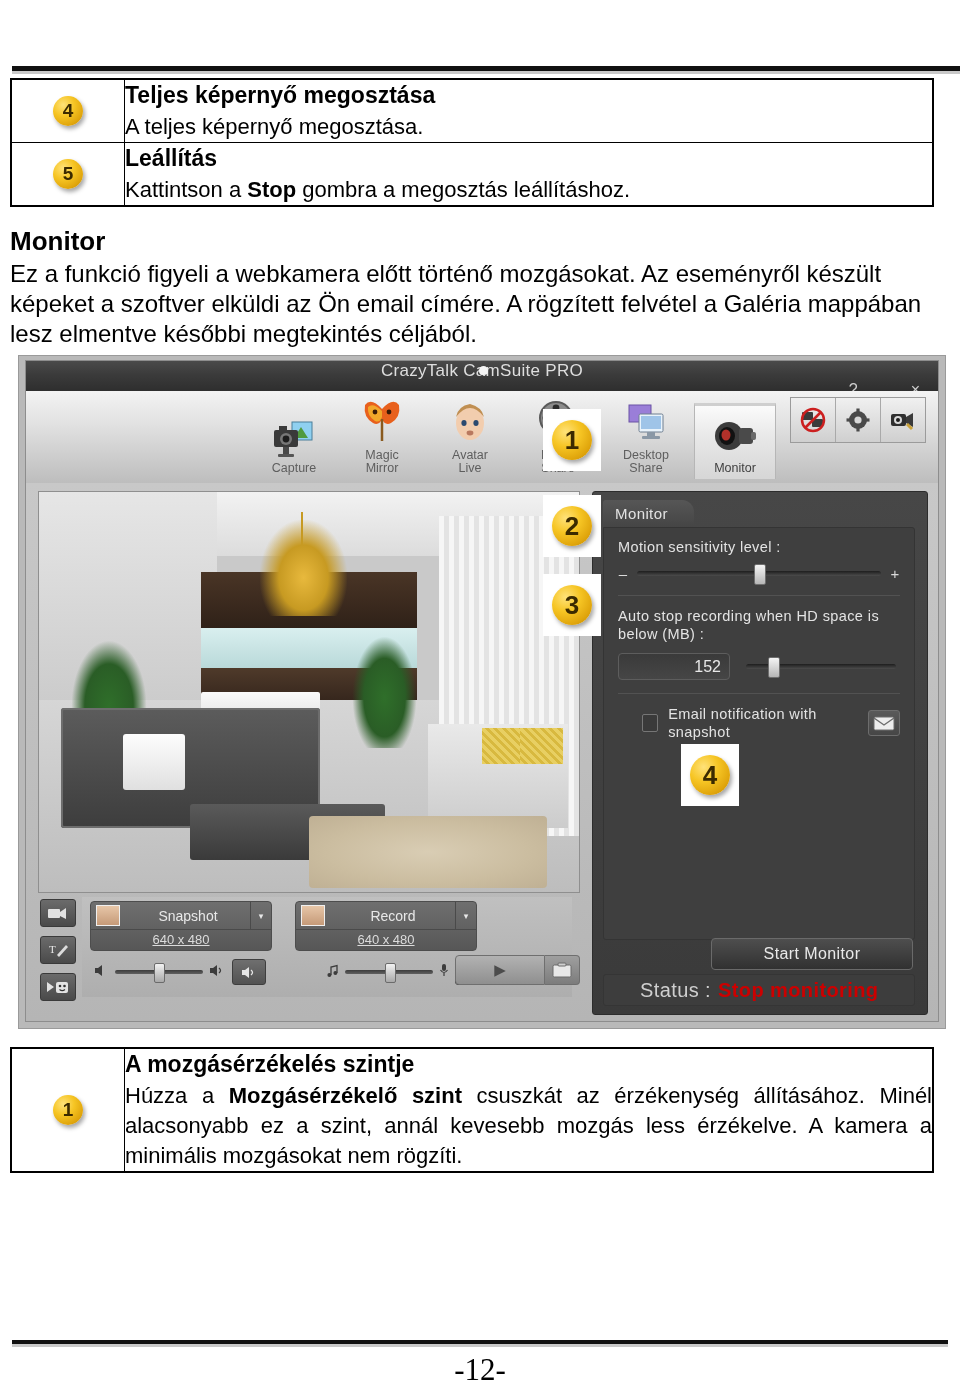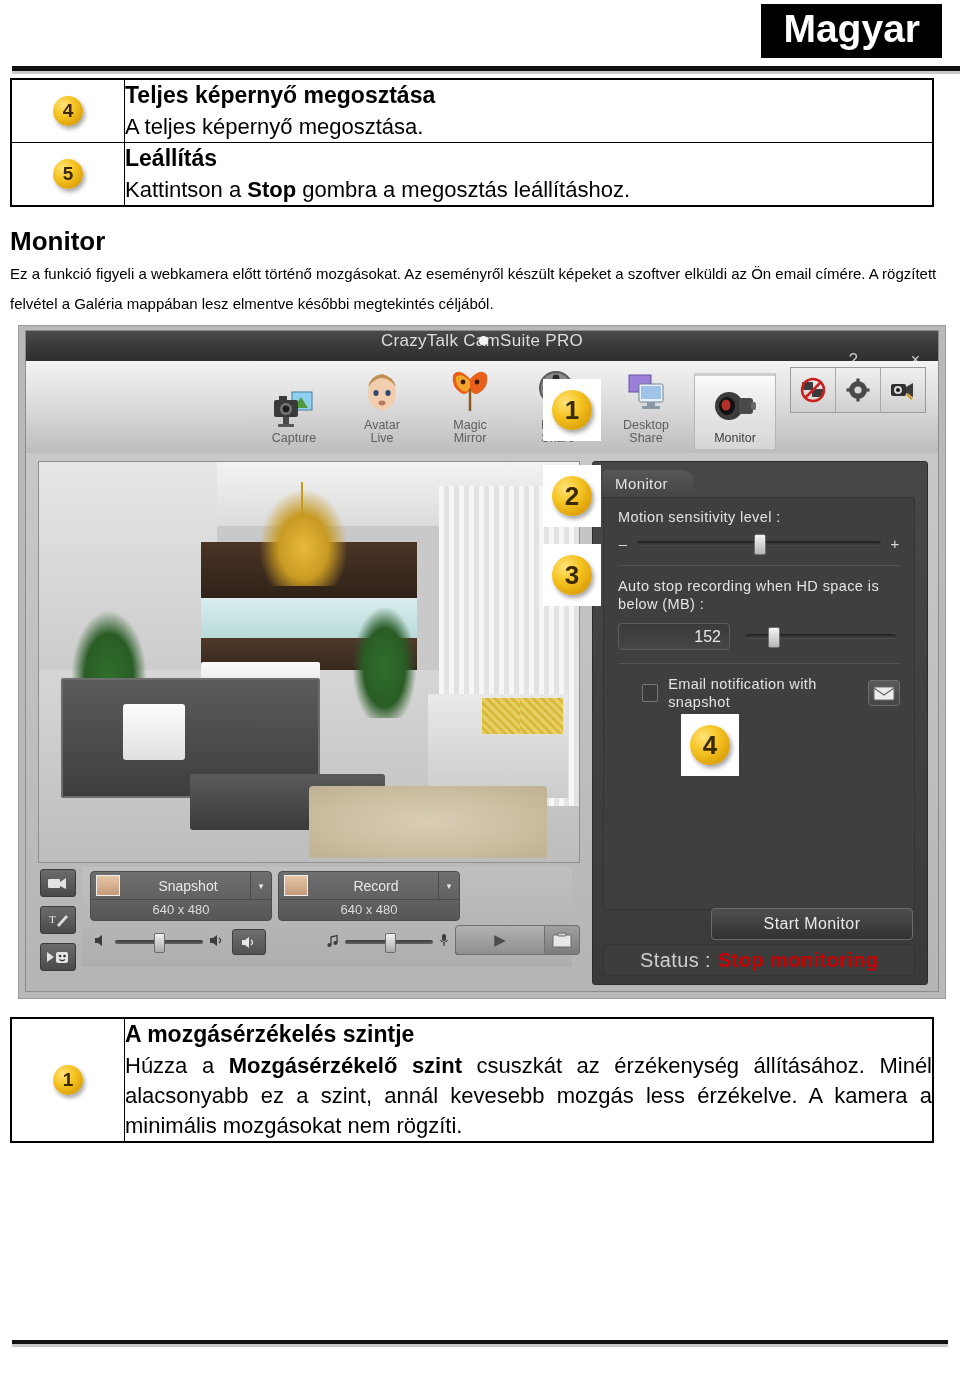--- a/index.html
+++ b/index.html
@@ -103,21 +103,21 @@
     margin: 18px 0 0 10px;
     width: 930px;
   }
   .section h2 {
     font-size: 26px;
     line-height: 32px;
     font-weight: bold;
     margin: 0 0 2px 0;
   }
   .section p {
-    font-size: 15px;
+    font-size: 24px;
     line-height: 30px;
     margin: 0;
     text-align: left;
   }
 
   
   .app-shot {
     position: relative;
     margin: 6px 0 0 18px;
     width: 926px;
@@ -300,21 +300,21 @@
 
   
   .bottom-bar {
     position: absolute;
     left: 56px; top: 414px;
     width: 490px; height: 100px;
     background: linear-gradient(180deg,#c0c0c0,#aeaeae);
   }
   .capture-group {
     position: absolute; left: 8px; top: 4px;
-    display: flex; gap: 6px;
+    display: flex; gap: 23px;
   }
   .cap-box {
     width: 180px;
     border: 1px solid #4d4d4d;
     border-radius: 4px;
     background: linear-gradient(180deg,#6f6f6f,#575757);
     color: #e8e8e8;
     overflow: hidden;
   }
   .cap-top {
@@ -325,21 +325,21 @@
     width: 22px; height: 19px; margin: 0 6px 0 5px;
     background: linear-gradient(180deg,#e7c6a8,#c59a78);
     border: 1px solid #efefef;
   }
   .cap-label { font-size: 14px; flex: 1; text-align: center; }
   .cap-arrow {
     width: 20px; text-align: center; font-size: 9px;
     border-left: 1px solid #4a4a4a; height: 100%;
     display: flex; align-items: center; justify-content: center;
   }
-  .cap-res { text-align:center; font-size: 13px; padding: 2px 0 3px; color:#dcdcdc; }
+  .cap-res { text-align:center; font-size: 13px; padding: 2px 0 3px; color:#dcdcdc;text-decoration:underline; }
 
   .slider-row {
     position: absolute; top: 62px;
     display: flex; align-items: center; gap: 6px;
   }
   .mini-track {
     width: 88px; height: 4px;
     background: linear-gradient(180deg,#3c3c3c,#616161);
     border-radius: 2px; position: relative;
   }
@@ -493,21 +493,20 @@
     left: 0; right: 0; top: 26px;
     text-align: center;
     font-family: "Liberation Serif", serif;
     font-size: 31px;
   }
 </style>
 </head>
 <body>
 
 <div class="page-header">
-  <div class="lang-banner">Magyar</div>
   <div class="header-rule"></div>
 </div>
 
 <table class="info-table">
   <tbody>
       <tr>
     <td class="badge-cell">
       <span class="badge">4</span>
     </td>
     <td class="text-cell">
@@ -559,44 +558,44 @@
               <circle cx="16" cy="21" r="3.4" fill="#1d1d1d"></circle>
               <rect x="13" y="29" width="6" height="8" fill="#4a4a4a"></rect>
               <rect x="8" y="36" width="16" height="3" rx="1" fill="#555"></rect>
             </svg>
           </div>
           <div>Capture</div>
         </div>
 
         <div class="tool">
           <div class="glyph">
+            <svg width="46" height="48" viewBox="0 0 46 48">
+              <path d="M23 12 Q12 0 6 8 Q4 20 14 26 Q20 29 23 22 Q26 29 32 26 Q42 20 40 8 Q34 0 23 12Z" fill="#e8601c"></path>
+              <path d="M23 14 Q14 5 9 10 Q8 19 16 24 Q21 26 23 20Z" fill="#f2a72a"></path>
+              <path d="M23 22 L23 44" stroke="#8a5a1f" stroke-width="2.5" fill="none"></path>
+              <circle cx="16" cy="15" r="2.4" fill="#3a1a06"></circle>
+              <circle cx="30" cy="15" r="2.4" fill="#3a1a06"></circle>
+            </svg>
+          </div>
+          <div>Magic</div>
+          <div>Mirror</div>
+        </div>
+
+        <div class="tool">
+          <div class="glyph">
             <svg width="44" height="48" viewBox="0 0 44 48">
               <ellipse cx="22" cy="26" rx="14" ry="17" fill="#f2cdae"></ellipse>
               <path d="M8 20 Q22 2 36 20 Q34 10 22 7 Q10 9 8 20Z" fill="#c08f52"></path>
               <ellipse cx="16" cy="26" rx="2.6" ry="3" fill="#2b4a6f"></ellipse>
               <ellipse cx="28" cy="26" rx="2.6" ry="3" fill="#2b4a6f"></ellipse>
               <ellipse cx="22" cy="36" rx="3.4" ry="2.4" fill="#b9795f"></ellipse>
             </svg>
           </div>
           <div>Avatar</div>
           <div>Live</div>
-        </div>
-
-        <div class="tool">
-          <div class="glyph">
-            <svg width="46" height="48" viewBox="0 0 46 48">
-              <path d="M23 12 Q12 0 6 8 Q4 20 14 26 Q20 29 23 22 Q26 29 32 26 Q42 20 40 8 Q34 0 23 12Z" fill="#e8601c"></path>
-              <path d="M23 14 Q14 5 9 10 Q8 19 16 24 Q21 26 23 20Z" fill="#f2a72a"></path>
-              <path d="M23 22 L23 44" stroke="#8a5a1f" stroke-width="2.5" fill="none"></path>
-              <circle cx="16" cy="15" r="2.4" fill="#3a1a06"></circle>
-              <circle cx="30" cy="15" r="2.4" fill="#3a1a06"></circle>
-            </svg>
-          </div>
-          <div>Magic</div>
-          <div>Mirror</div>
         </div>
 
         <div class="tool">
           <div class="glyph">
             <svg width="46" height="46" viewBox="0 0 46 46">
               <circle cx="21" cy="19" r="16" fill="#8c8c8c" stroke="#5a5a5a" stroke-width="2"></circle>
               <circle cx="21" cy="19" r="4" fill="#2c2c2c"></circle>
               <circle cx="21" cy="9" r="3.4" fill="#2c2c2c"></circle>
               <circle cx="31" cy="19" r="3.4" fill="#2c2c2c"></circle>
               <circle cx="21" cy="29" r="3.4" fill="#2c2c2c"></circle>
@@ -872,13 +871,14 @@
     <td class="text-cell">
       <p class="row-title">A mozgásérzékelés szintje</p>
       <p class="row-desc" style="text-align:justify;"><span>Húzza a </span><b>Mozgásérzékelő szint</b><span> csuszkát az érzékenység állításához. Minél alacsonyabb ez a szint, annál kevesebb mozgás less érzékelve. A kamera a minimális mozgásokat nem rögzíti.</span></p>
     </td>
   </tr>
 </tbody>
   </table>
 
 <div class="footer">
   <div class="footer-rule"></div>
+  <div class="footer-num">-12-</div>
 </div>
 
 </body></html>

